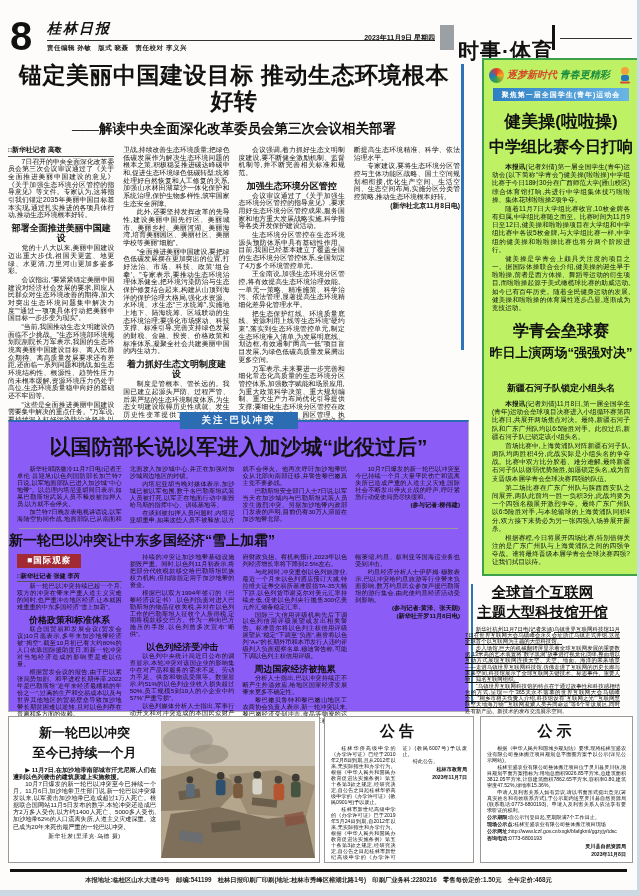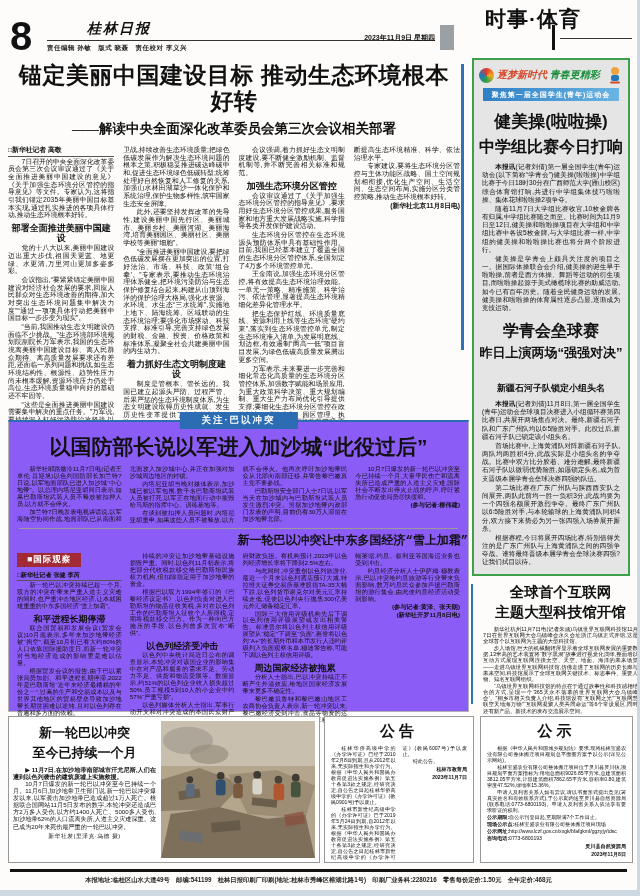--- a/index.html
+++ b/index.html
@@ -4,26 +4,26 @@
 <style>
   * { margin:0; padding:0; box-sizing:border-box; }
   html,body { width:640px; height:896px; }
   body { position:relative; background:#cdd9e2; font-family:"Liberation Sans","DejaVu Sans",sans-serif; color:#111; }
   .sheet { position:absolute; left:0; top:0; width:637px; height:890px; background:#fdfcfa; overflow:hidden; }
   .abs { position:absolute; }
 
   
   .pagenum { left:10px; top:16px; font-size:40px; font-weight:900; line-height:1; }
   .masthead { left:47px; top:20px; font-size:14px; font-weight:bold; font-style:italic; letter-spacing:2px;
-              font-family:"Liberation Serif","DejaVu Serif",serif;margin-left:40px; }
+              font-family:"Liberation Serif","DejaVu Serif",serif; }
   .headrule1 { left:47px; top:40px; width:388px; height:1px; background:#333; }
   .staff { left:47px; top:44px; font-size:6.5px; font-weight:bold; color:#222; letter-spacing:0.5px; }
   .dateline-top { left:300px; top:33px; width:135px; text-align:right; font-size:7px; font-weight:bold; }
   .grayblock { left:440px; top:25px; width:14px; height:25px; background:#9aa0a3; }
-  .sectiontitle { left:458px; top:5px; font-size:21px; font-weight:900; letter-spacing:1px;margin-left:27px; }
+  .sectiontitle { left:458px; top:37px; font-size:21px; font-weight:900; letter-spacing:1px; }
   .vbar { left:552px; top:25px; width:3px; height:25px; background:#111; }
   .headrule2 { left:560px; top:38px; width:72px; height:1px; background:#333; }
 
   
   .main { left:8px; top:62px; width:452px; }
   .main-h { font-size:23px; font-weight:900; text-align:center; letter-spacing:0.5px; line-height:1.15; }
   .main-sub { margin-top:5px; font-size:13.5px; font-weight:bold; text-align:center;
               font-family:"Liberation Serif","DejaVu Serif",serif; }
   .cols { column-fill:auto; text-align:justify; overflow:hidden; }
   .cols p { text-indent:2em; margin-bottom:1px; }
@@ -35,21 +35,21 @@
 
   
   .focus { left:8px; top:420px; width:461px; height:292px; background:#8b5cf6;
            border:1px solid #b3b3b3; border-top:2px solid #2b6cb3; }
   .focus-label { position:absolute; top:-10px; left:50%; transform:translateX(-50%);
                  background:#2b6cb3; color:#fff; font-size:9.5px; font-weight:bold;
                  padding:2px 22px; letter-spacing:2px; white-space:nowrap; }
   .f1-h { margin-top:11px; font-size:21px; font-weight:900; text-align:center; }
   .f1-cols { margin:5px 8px 0; height:58px; column-count:4; column-gap:8px; font-size:6.2px; line-height:1.12; }
   .f-divider { margin:4px 10px 3px; border-top:1px solid #9a9a9a; }
-  .f2-h { font-size:12px; font-weight:900; text-align:right;font-family:Liberation Mono, monospace; }
+  .f2-h { font-size:14px; font-weight:900; text-align:left; }
   .f2-cols { margin:4px 8px 0; height:176px; column-count:4; column-gap:8px; font-size:6.2px; line-height:1.12; }
   .intl-label { display:inline-block; background:#a22a35; color:#fff; font-weight:bold;
                 font-size:8.5px; padding:2px 10px; margin-bottom:4px; text-indent:0 !important; letter-spacing:1px; }
   .credit { text-align:right; font-weight:bold; }
 
   
   .photo-box { left:8px; top:716px; width:312px; height:147px; border:1px solid #999; background:#fff;
                display:flex; padding:4px; }
   .pb-left { width:148px; padding-right:5px; }
   .pb-h { font-size:13px; font-weight:900; text-align:center; line-height:1.5; margin:2px 0 4px; }
@@ -64,40 +64,40 @@
   .gongshi { left:480px; top:716px; width:153px; height:147px; }
   .notice-title { font-size:15px; font-weight:900; text-align:center; letter-spacing:4px; margin:1px 0 4px; }
   .gg-cols { column-count:2; column-gap:7px; height:115px; font-size:5.1px; line-height:1.18; }
   .gs-body { font-size:5.1px; line-height:1.18; text-align:justify; }
   .gs-body p { text-indent:2em; margin-bottom:1px; }
   .gs-item { text-indent:0 !important; }
   .gs-item b { font-weight:bold; }
   .sig { text-align:right; font-weight:bold; text-indent:0 !important; margin-top:2px; }
 
   
-  .sidebox { left:472px; top:58px; width:158px; height:518px; border:2px solid #3da14c;
-             background:#e5e5e5; overflow:hidden; }
+  .sidebox { left:482px; top:58px; width:158px; height:518px; border:2px solid #3da14c;
+             background:#bef264; overflow:hidden; }
   .banner { display:flex; align-items:center; padding:6px 5px 4px; }
   .banner-logo { width:15px; height:15px; border-radius:50%; flex:0 0 auto;
                  background:conic-gradient(#e4392b,#f7a823,#35a146,#2479bd,#e4392b); }
   .slogan { margin-left:3px; font-size:10px; font-weight:900; font-style:italic; white-space:nowrap; }
   .slogan .s1 { color:#d54a2a; } .slogan .s2 { color:#1f8f3e; }
   .banner-emblem { margin-left:auto; width:16px; height:18px; flex:0 0 auto; }
   .bluebar { margin:0 9px; height:13px; line-height:13px; background:linear-gradient(90deg,#2f7fc4,#6ab5e4);
              color:#fff; font-size:7px; font-weight:bold; text-align:center; letter-spacing:1px; white-space:nowrap; }
   .sb-h1 { font-size:17px; font-weight:900; text-align:center; margin-top:9px; }
   .sb-h1b { font-size:16px; font-weight:900; text-align:center; margin-top:4px; }
   .sb-body { padding:5px 8px 0; font-size:6.6px; line-height:1.24; text-align:justify; }
   .sb-body p { text-indent:2em; margin-bottom:1px; }
   .sb-a2h1 { font-size:16px; font-weight:900; text-align:center; margin-top:9px; }
   .sb-a2h2 { font-size:13px; font-weight:900; text-align:center; margin-top:2px; }
   .sb-sub { font-size:9px; font-weight:bold; text-align:center; margin-top:20px; }
 
   .vrule-tech { left:471px; top:584px; width:2px; height:120px; background:#2e72b8; }
-  .tech { left:483px; top:582px; width:155px; }
+  .tech { left:465px; top:582px; width:155px;text-decoration:underline; }
   .tech-h { font-size:14.5px; font-weight:900; text-align:center; line-height:1.4; }
   .tech-body { margin-top:3px; height:88px; overflow:hidden; font-size:5.4px; line-height:1.14; text-align:justify; }
   .tech-body p { text-indent:2em; margin-bottom:1px; }
 
   
   .footbar { left:10px; top:869px; width:617px; height:3px; background:#111; }
   .foottext { left:0; top:876px; width:637px; text-align:center; font-size:6.3px; font-weight:bold; color:#222; }
 </style>
 </head>
 <body>
@@ -153,21 +153,21 @@
       <p>巴勒斯坦安全部门人士7日说,以军当天在加沙城内与巴勒斯坦武装人员发生激烈冲突。另据加沙地带内政部门发表的声明,目前仍有30万人滞留在加沙地带北部。</p>
       <p>10月7日爆发的新一轮巴以冲突至今已持续一个月,大量平民伤亡和流离失所已造成严重的人道主义灾难,国际社会不断发出停火止战的呼声,呼吁紧急行动促使局势尽快缓和。</p>
       <p class="credit">(参与记者:柳伟建)</p>
     </div>
     <div class="f-divider"></div>
     <div class="f2-h">新一轮巴以冲突让中东多国经济“雪上加霜”</div>
     <div class="cols f2-cols">
       <p style="text-indent:0"><span class="intl-label">■国际观察</span></p>
       <p class="byline">□新华社记者 张健 李芮</p>
       <p>新一轮巴以冲突持续已超一个月,双方的冲突在带来严重人道主义灾难的同时,也严重冲击地区经济,让本就困难重重的中东多国经济“雪上加霜”。</p>
-      <p class="colhead">和平进程长期停滞</p>
+      <p class="colhead">价格政策和标准体系</p>
       <p>联合国贸易和发展会议(贸发会议)10月底表示,多年来加沙地带经济被“掏空”,截至10月初已有大约80%的人口依靠国际援助度日,而新一轮冲突对当地经济造成的影响更是难以估量。</p>
       <p>根据贸发会议的报告,由于巴以紧张局势加剧、和平进程长期停滞,2022年是巴勒斯坦“近年来经济最糟糕的年份之一”,过高的生产和交易成本以及与世界其他地区的贸易壁垒导致加沙地带长期贫困难以逆转,且对以色列存在普遍和多方面的依赖。</p>
       <p>持续的冲突让加沙地带基础设施损毁严重。同时,以色列11月初表示,将把部分代收税款移交给巴勒斯坦民族权力机构,但扣除指定用于加沙地带的资金。</p>
       <p>根据巴以双方1994年签订的《巴黎经济议定书》,以色列负责对进入巴勒斯坦的物品征收关税,并对在以色列工作的巴勒斯坦人征收个人所得税,定期将税款移交巴方。作为一种向巴方施压的手段,以色列曾多次宣布“断供”。</p>
       <p class="colhead">以色列经济受冲击</p>
       <p>以色列中央统计局近日公布的调查显示,本轮冲突对该国企业的影响集中在对产品和服务的需求不足、劳动力不足、供货和物流受限等。数据显示,约51%的以色列企业收入损失超过50%,员工规模5到10人的小企业中约57%“严重亏损”。</p>
       <p>以色列媒体分析人士指出,军事行动开支和对冲突造成的本国民众财产损失的赔偿等,将进一步加重以色列政府财政负担。有机构预计,2023年以色列经济增长率将下降到2.5%左右。</p>
       <p>与此同时,冲突重创以色列旅游业,最近一个月来以色列酒店预订大减,特拉维夫证券交易所基准股指TA-35大幅下跌,以色列货币谢克尔对美元汇率持续走低,促使以色列央行抛售300亿美元外汇储备稳定汇率。</p>
       <p>国际三大信用评级机构先后下调以色列信用评级展望或发出相关警告。标准普尔将以色列主权信用评级展望从“稳定”下调至“负面”,惠誉将以色列“A+”的长期外币和本币发行人违约评级列入负面观察名单,穆迪警告称,可能下调以色列主权信用评级。</p>
       <p class="colhead">周边国家经济被拖累</p>

